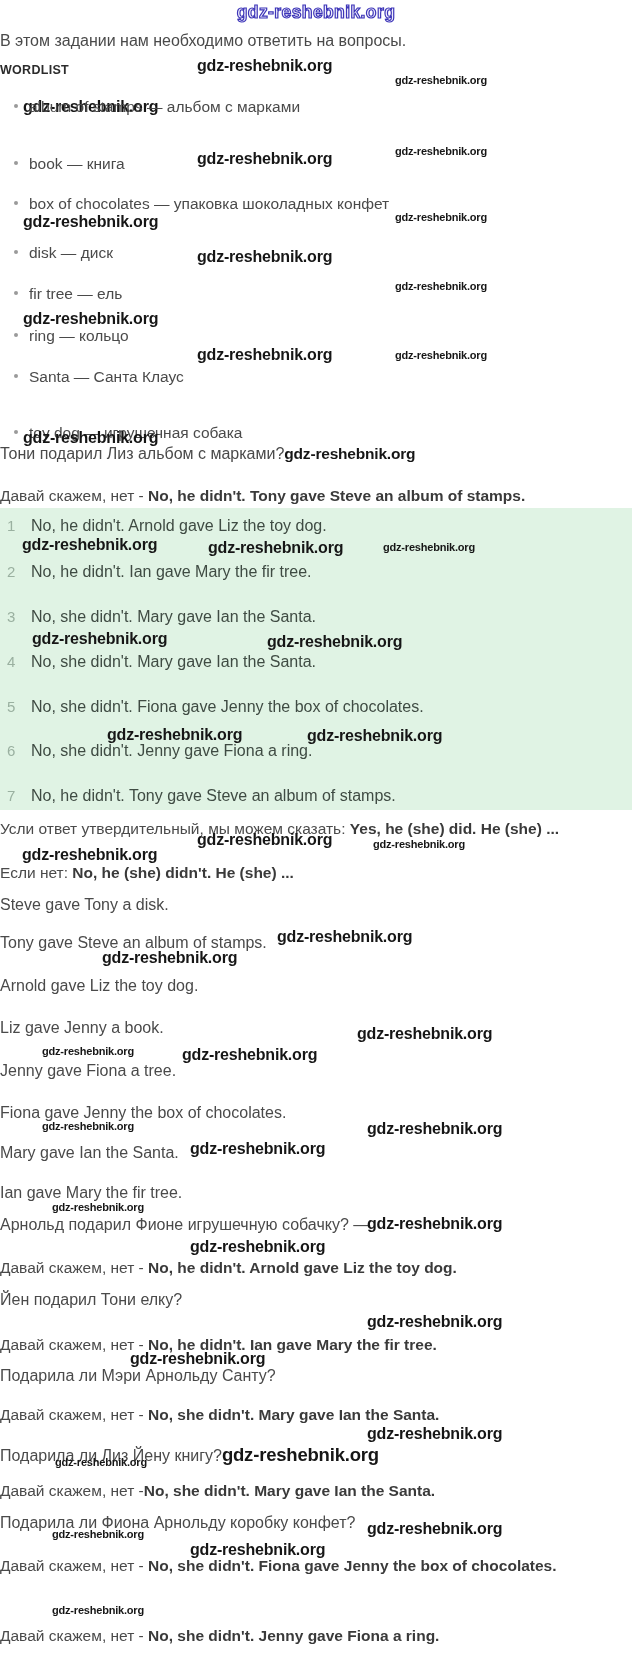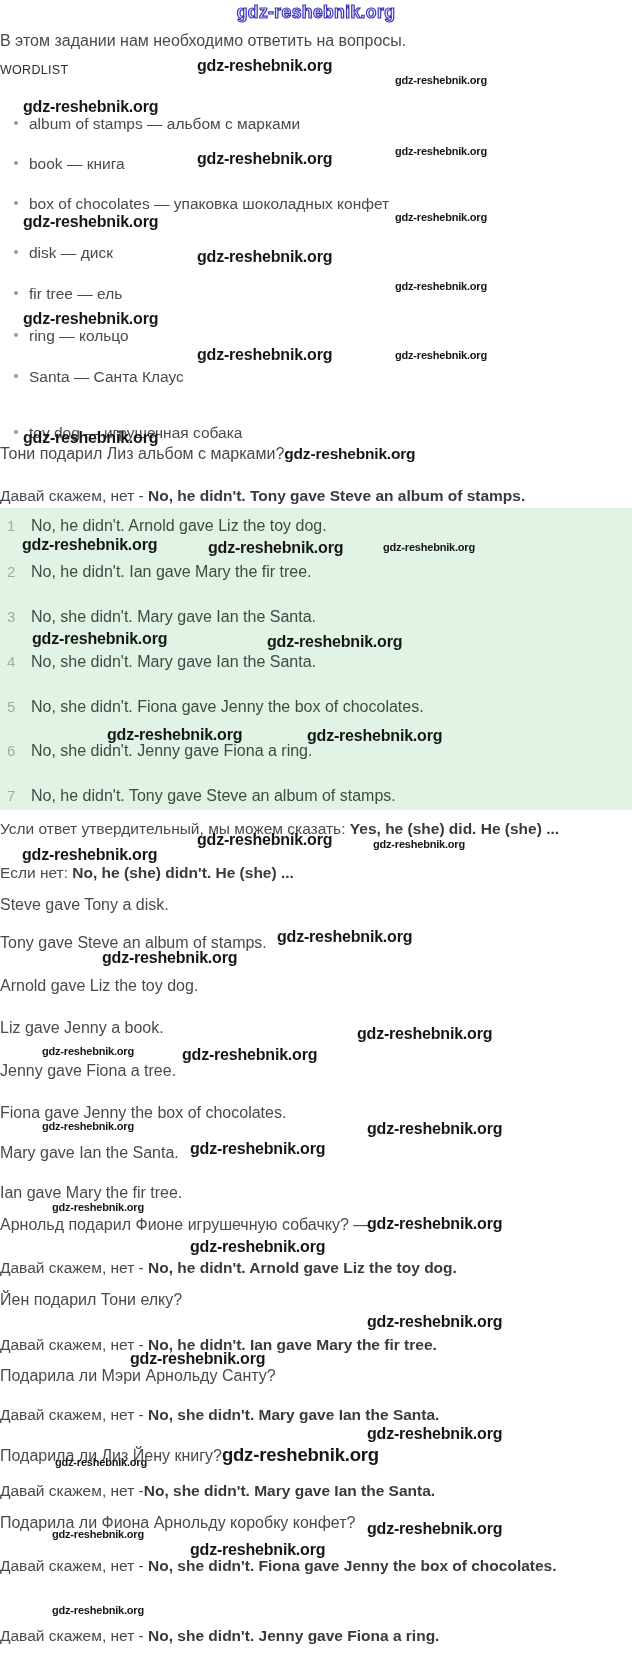--- a/index.html
+++ b/index.html
@@ -4,21 +4,21 @@
 <style>
   html,body{margin:0;padding:0;background:#ffffff;}
   .page{position:relative;width:632px;height:1654px;background:#ffffff;overflow:hidden;
         font-family:"Liberation Sans",sans-serif;}
   .ln{position:absolute;left:0;white-space:nowrap;font-size:15.5px;color:#4a4a4a;}
   .ln-lg{font-size:16px;}
   .b{font-weight:700;color:#3a3a3a;}
   .bullet{position:absolute;left:14px;white-space:nowrap;font-size:15.5px;color:#4a4a4a;}
   .bullet::before{content:"";display:inline-block;width:4px;height:4px;border-radius:50%;
         background:#9a9a9a;margin-right:11px;vertical-align:4px;}
-  .wl-title{position:absolute;left:0;font-size:12.5px;font-weight:400;color:#2c2c2c;letter-spacing:.3px;}
+  .wl-title{position:absolute;left:0;font-size:12.5px;font-weight:700;color:#2c2c2c;letter-spacing:.3px;}
   .wm{position:absolute;white-space:nowrap;font-weight:700;font-size:16px;color:#161616;letter-spacing:-.2px;}
   .wm-sm{font-size:11px;}
   .wm-inline{font-weight:700;font-size:15.5px;color:#161616;letter-spacing:-.2px;}
   .wm-xl{font-size:18.5px;}
   .wm-top{position:absolute;left:50%;transform:translateX(-50%);top:2px;font-size:17.5px;font-weight:700;
         letter-spacing:.4px;color:#f0eefc;-webkit-text-stroke:1.2px #3d35b8;}
   .panel{position:absolute;left:0;top:508px;width:632px;height:302px;background:#e0f3e4;}
   .row{position:absolute;left:0;white-space:nowrap;font-size:16px;color:#3f4b43;}
   .rn{display:inline-block;width:24px;padding-left:7px;color:#9ab0a0;font-size:15px;}
 </style>
@@ -29,21 +29,21 @@
 
   <div class="wm-top">gdz-reshebnik.org</div>
 
   <div class="ln ln-lg" style="top:32px">В этом задании нам необходимо ответить на вопросы.</div>
 
   <div class="wl-title" style="top:63px">WORDLIST</div>
   <div class="wm" style="left:197px;top:57px">gdz-reshebnik.org</div>
   <div class="wm wm-sm" style="left:395px;top:74px">gdz-reshebnik.org</div>
   <div class="wm" style="left:23px;top:98px">gdz-reshebnik.org</div>
 
-  <div class="bullet" style="top:115px">album of stamps — альбом с марками</div>
+  <div class="bullet" style="top:98px">album of stamps — альбом с марками</div>
   <div class="bullet" style="top:155px">book — книга</div>
   <div class="wm" style="left:197px;top:150px">gdz-reshebnik.org</div>
   <div class="wm wm-sm" style="left:395px;top:145px">gdz-reshebnik.org</div>
   <div class="bullet" style="top:195px">box of chocolates — упаковка шоколадных конфет</div>
   <div class="wm" style="left:23px;top:213px">gdz-reshebnik.org</div>
   <div class="wm wm-sm" style="left:395px;top:211px">gdz-reshebnik.org</div>
   <div class="bullet" style="top:244px">disk — диск</div>
   <div class="wm" style="left:197px;top:248px">gdz-reshebnik.org</div>
   <div class="bullet" style="top:285px">fir tree — ель</div>
   <div class="wm wm-sm" style="left:395px;top:280px">gdz-reshebnik.org</div>

